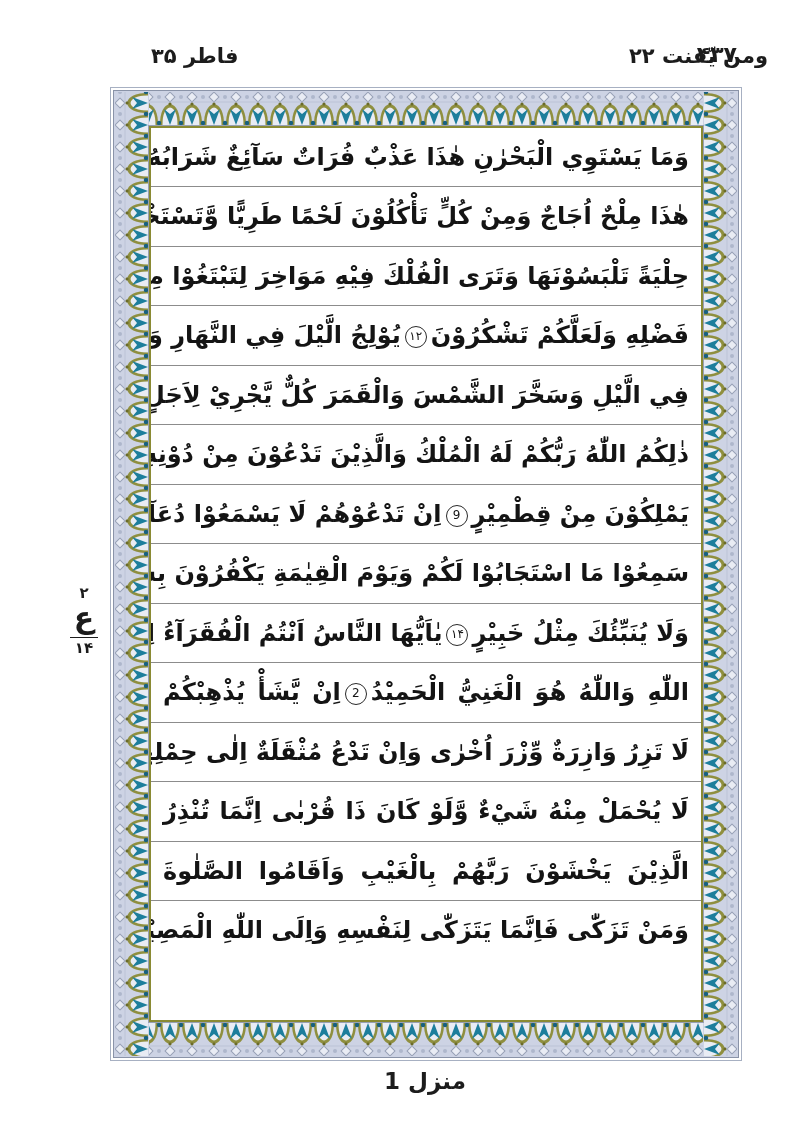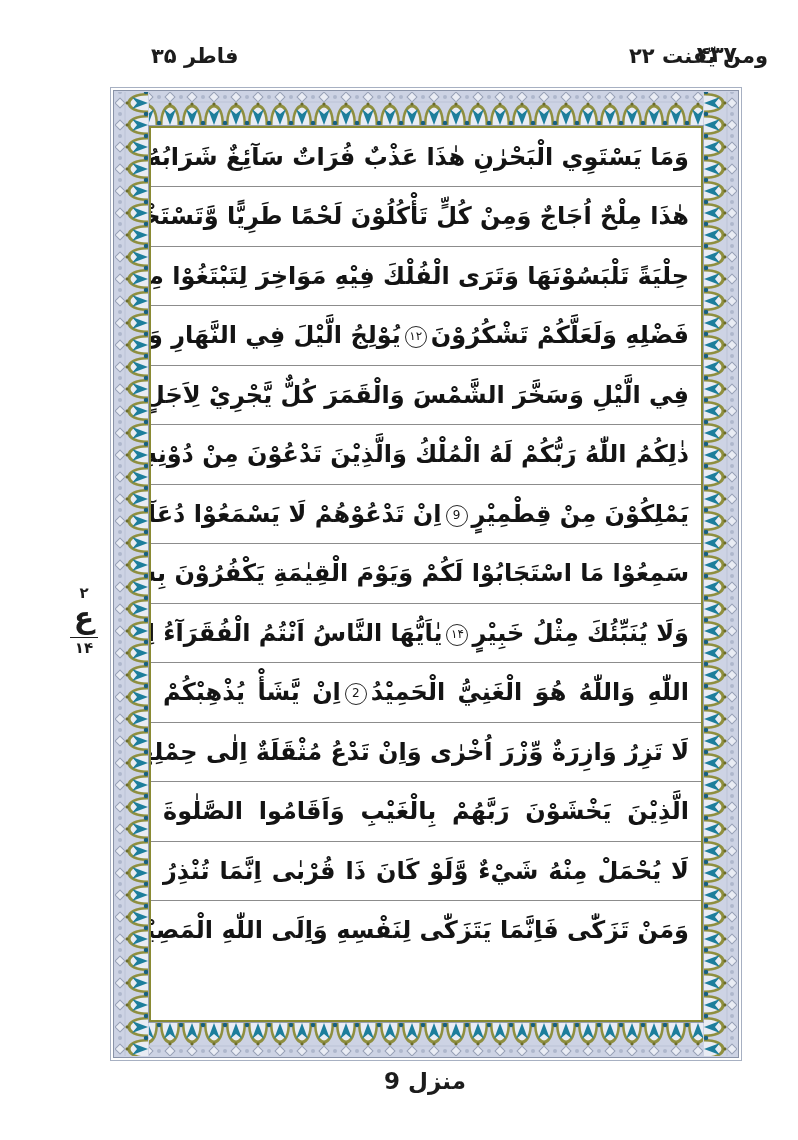--- a/index.html
+++ b/index.html
@@ -106,29 +106,29 @@
         <div class="line" dir="rtl"><span>هٰذَا مِلْحٌ اُجَاجٌ وَمِنْ كُلٍّ تَأْكُلُوْنَ لَحْمًا طَرِيًّا وَّتَسْتَخْرِجُوْنَ</span></div>
         <div class="line" dir="rtl"><span>حِلْيَةً تَلْبَسُوْنَهَا وَتَرَى الْفُلْكَ فِيْهِ مَوَاخِرَ لِتَبْتَغُوْا مِنْ</span></div>
         <div class="line" dir="rtl"><span>فَضْلِهِ وَلَعَلَّكُمْ تَشْكُرُوْنَ</span><span class="ayah">۱۲</span><span>يُوْلِجُ الَّيْلَ فِي النَّهَارِ وَيُوْلِجُ النَّهَارَ</span></div>
         <div class="line" dir="rtl"><span>فِي الَّيْلِ وَسَخَّرَ الشَّمْسَ وَالْقَمَرَ كُلٌّ يَّجْرِيْ لِاَجَلٍ مُّسَمًّى</span></div>
         <div class="line" dir="rtl"><span>ذٰلِكُمُ اللّٰهُ رَبُّكُمْ لَهُ الْمُلْكُ وَالَّذِيْنَ تَدْعُوْنَ مِنْ دُوْنِهِ مَا</span></div>
         <div class="line" dir="rtl"><span>يَمْلِكُوْنَ مِنْ قِطْمِيْرٍ</span><span class="ayah">9</span><span>اِنْ تَدْعُوْهُمْ لَا يَسْمَعُوْا دُعَآءَكُمْ وَلَوْ</span></div>
         <div class="line" dir="rtl"><span>سَمِعُوْا مَا اسْتَجَابُوْا لَكُمْ وَيَوْمَ الْقِيٰمَةِ يَكْفُرُوْنَ بِشِرْكِكُمْ</span></div>
         <div class="line" dir="rtl"><span>وَلَا يُنَبِّئُكَ مِثْلُ خَبِيْرٍ</span><span class="ayah">۱۴</span><span>يٰاَيُّهَا النَّاسُ اَنْتُمُ الْفُقَرَآءُ اِلَى</span></div>
         <div class="line" dir="rtl"><span>اللّٰهِ وَاللّٰهُ هُوَ الْغَنِيُّ الْحَمِيْدُ</span><span class="ayah">2</span><span>اِنْ يَّشَأْ يُذْهِبْكُمْ</span></div>
         <div class="line" dir="rtl"><span>لَا تَزِرُ وَازِرَةٌ وِّزْرَ اُخْرٰى وَاِنْ تَدْعُ مُثْقَلَةٌ اِلٰى حِمْلِهَا</span></div>
+        <div class="line" dir="rtl"><span>لَا يُحْمَلْ مِنْهُ شَيْءٌ وَّلَوْ كَانَ ذَا قُرْبٰى اِنَّمَا تُنْذِرُ</span></div>
         <div class="line" dir="rtl"><span>الَّذِيْنَ يَخْشَوْنَ رَبَّهُمْ بِالْغَيْبِ وَاَقَامُوا الصَّلٰوةَ</span></div>
-        <div class="line" dir="rtl"><span>لَا يُحْمَلْ مِنْهُ شَيْءٌ وَّلَوْ كَانَ ذَا قُرْبٰى اِنَّمَا تُنْذِرُ</span></div>
         <div class="line" dir="rtl"><span>وَمَنْ تَزَكّٰى فَاِنَّمَا يَتَزَكّٰى لِنَفْسِهِ وَاِلَى اللّٰهِ الْمَصِيْرُ</span></div>
       </div>
   </div>
 
   <div class="ruku">
     <span class="n-top">۲</span>
     <span class="ayn">ع</span>
     <span class="n-bot">۱۴</span>
   </div>
 
   <div class="ftr">
-    <span>منزل 9</span>
+    <span>منزل 1</span>
   </div>
 
 </div>
 
 </body></html>

